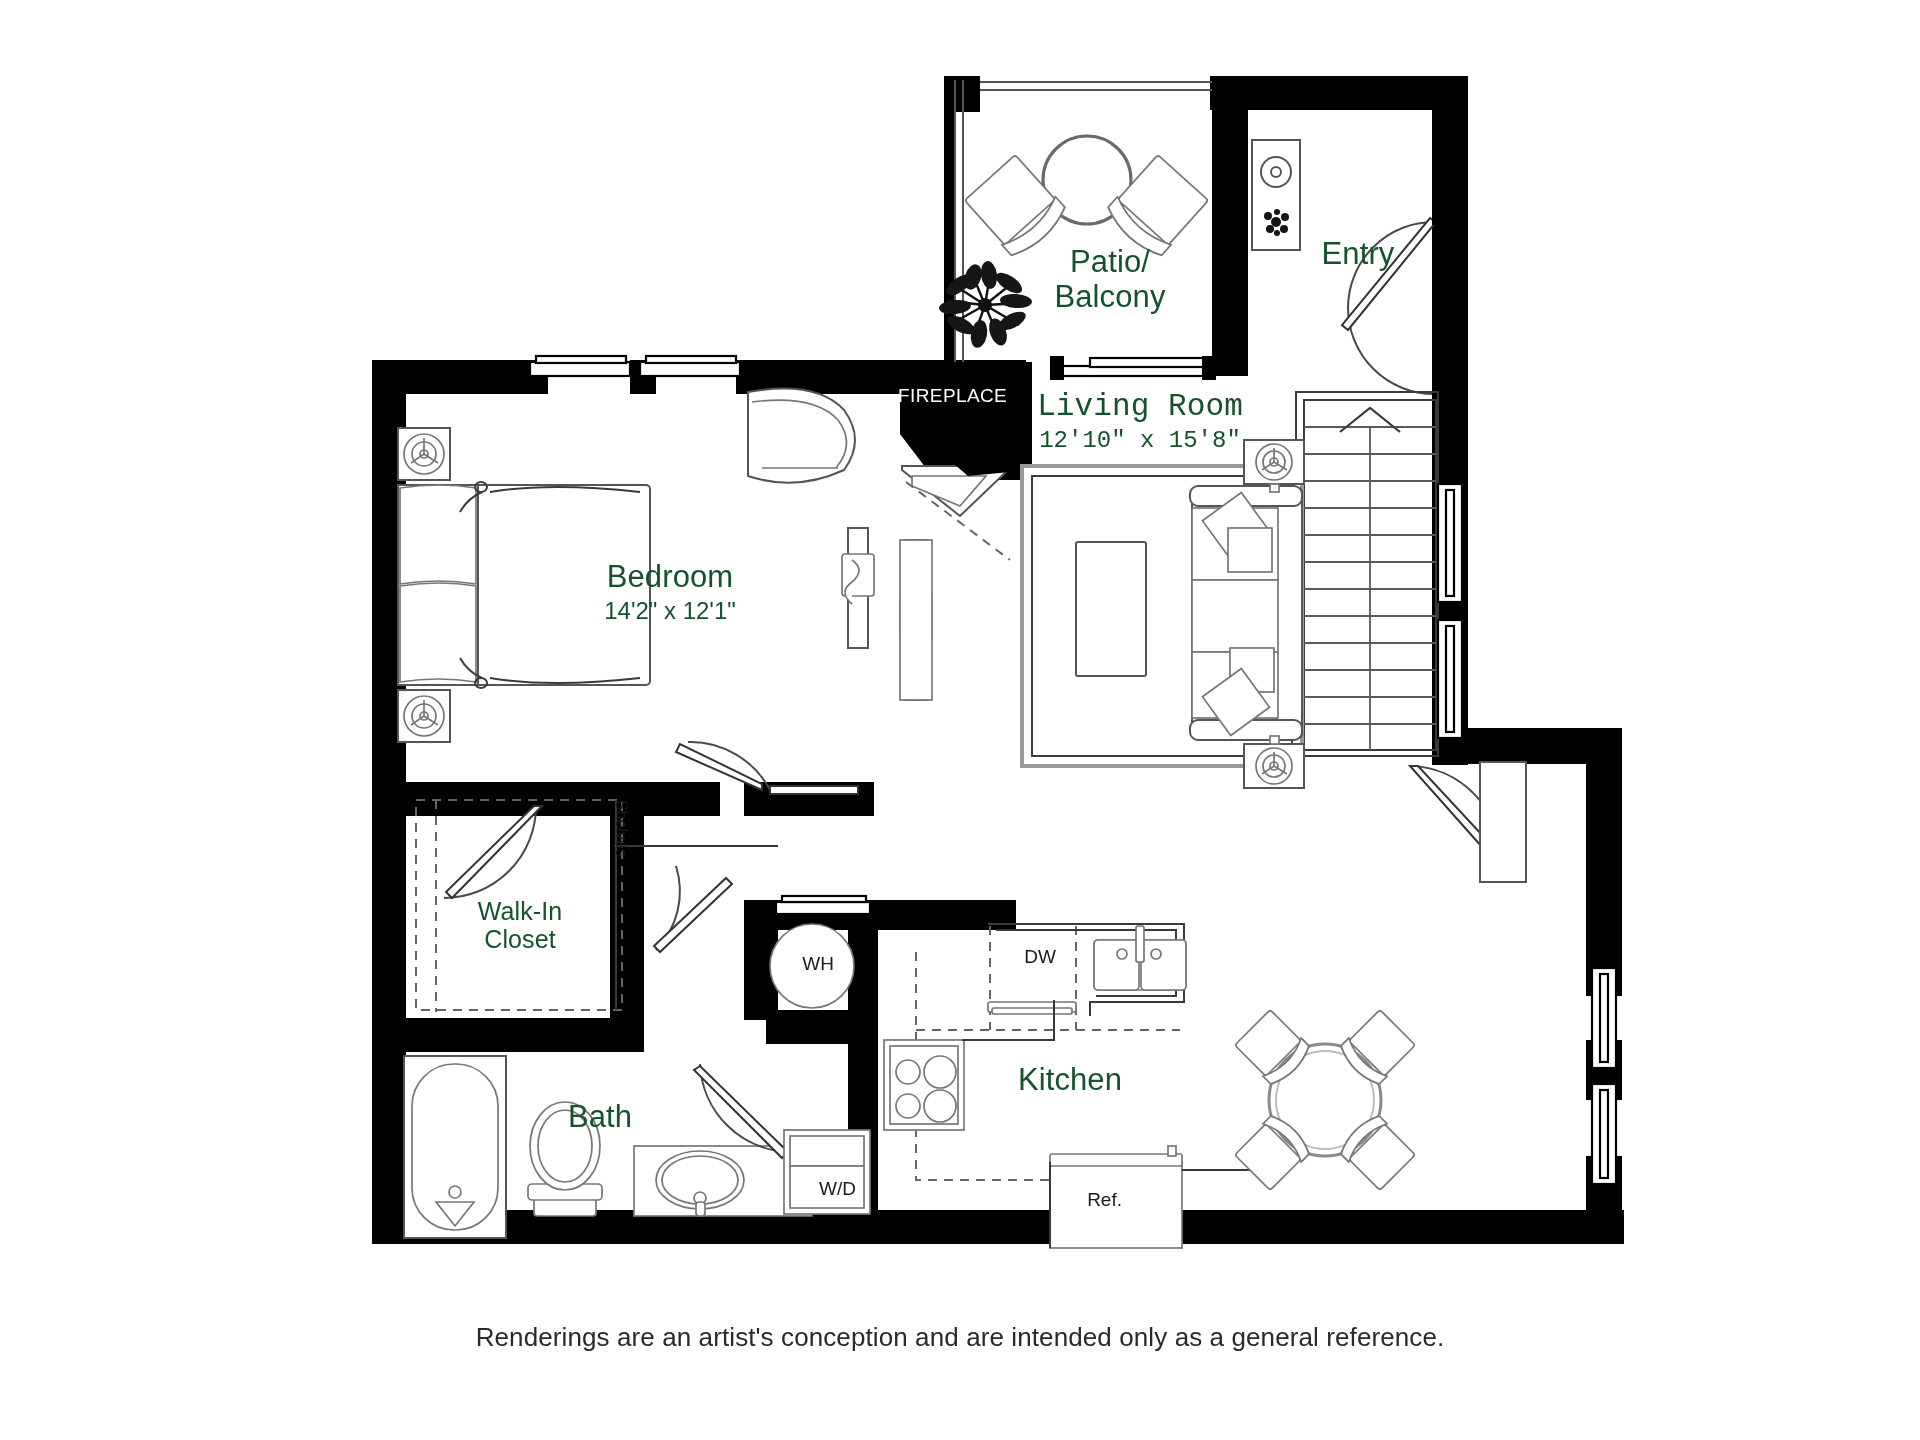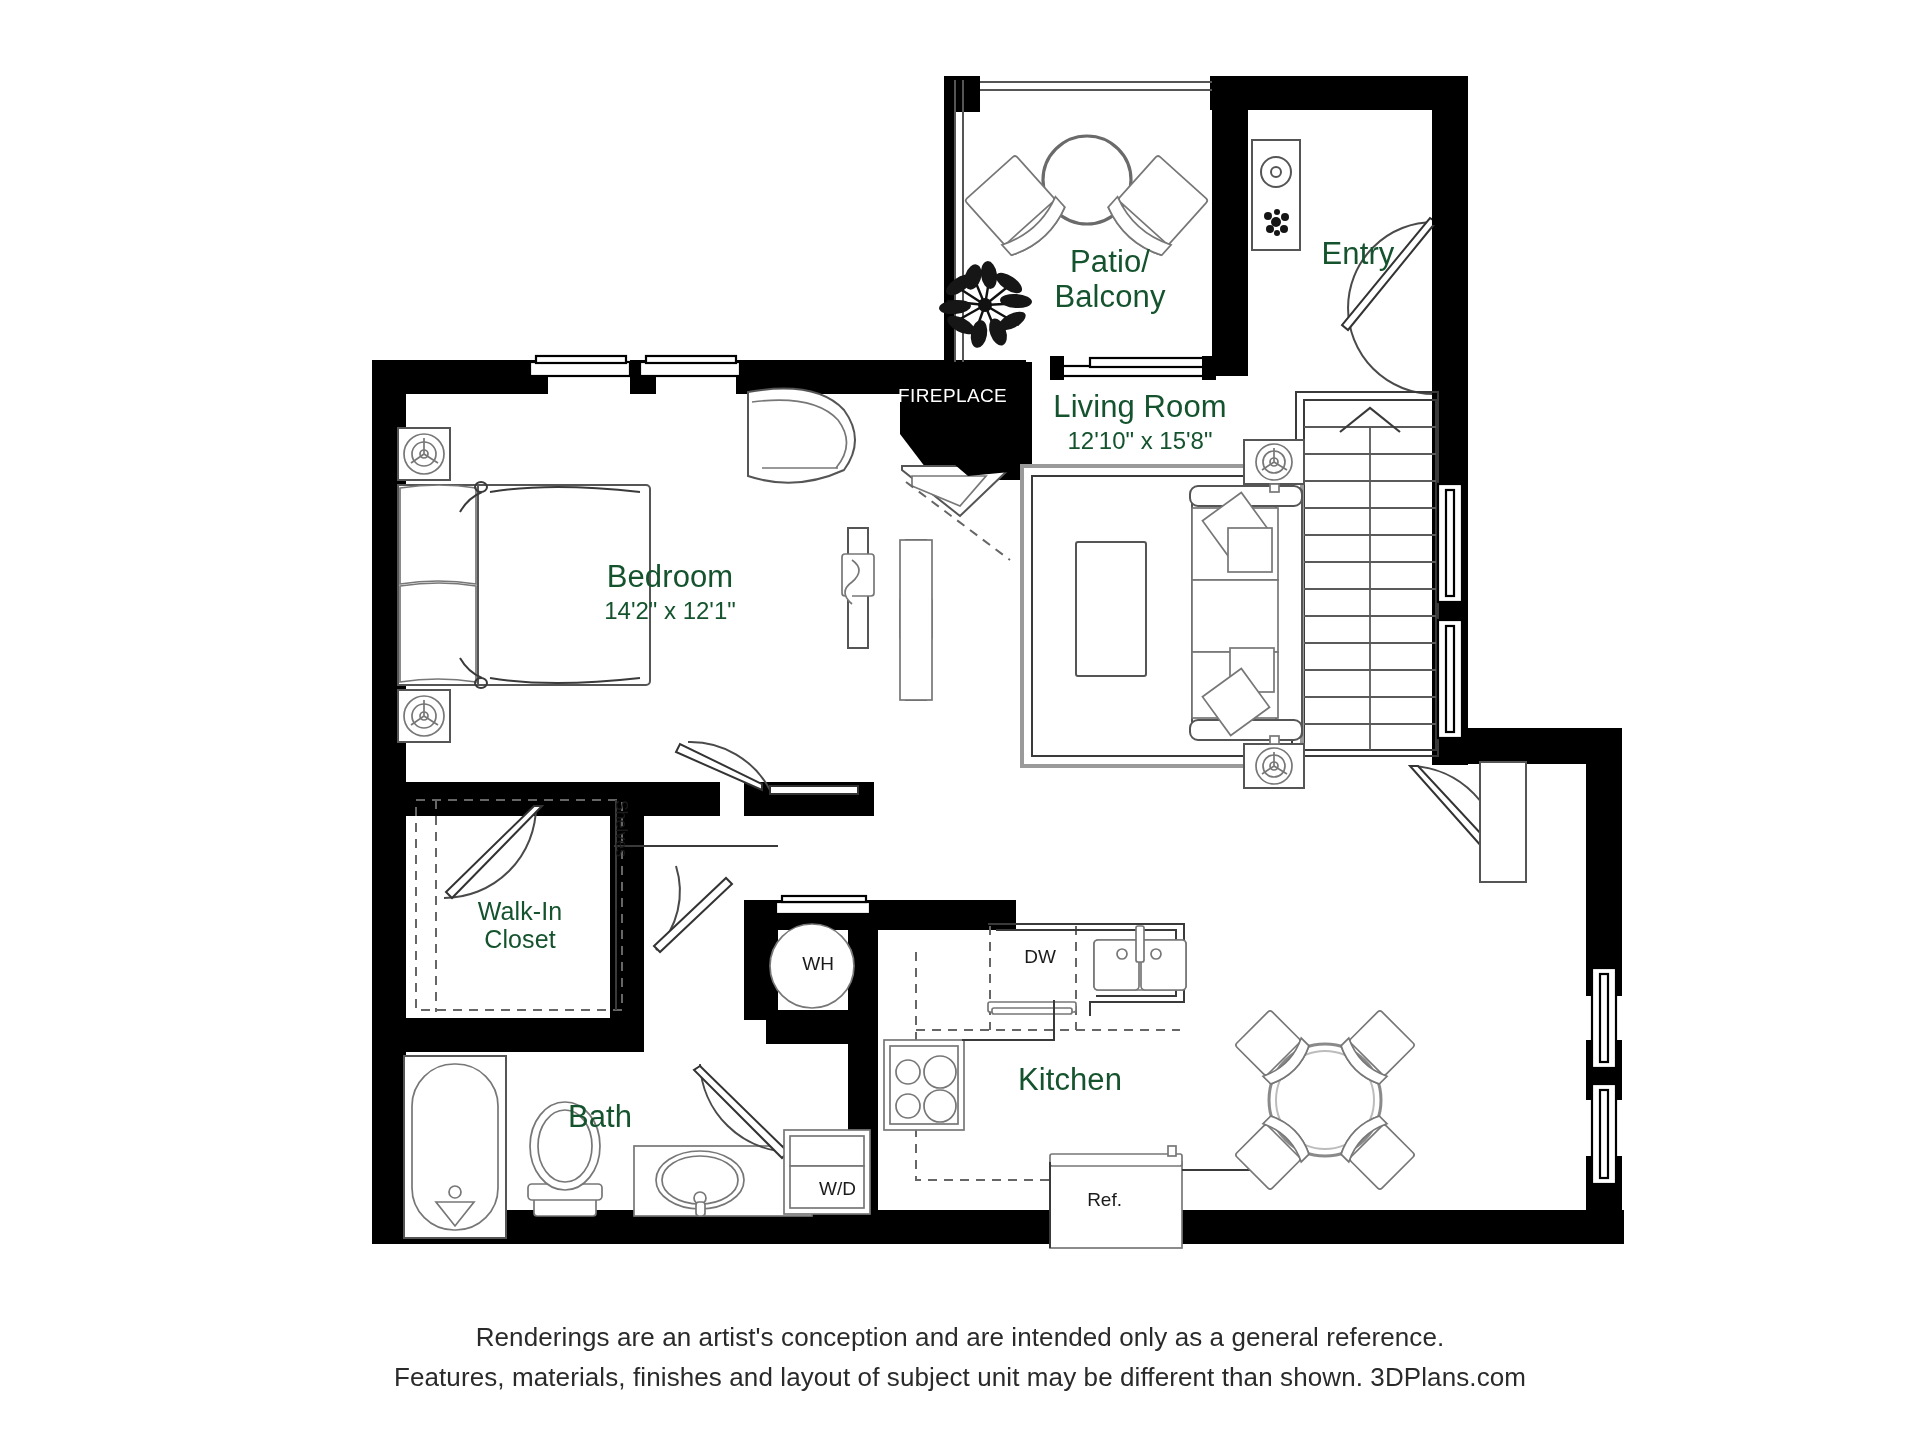--- a/index.html
+++ b/index.html
@@ -516,21 +516,21 @@
 
 <div class="room-label" style="left:1020px; top:245px; width:180px;">
   <span class="nm">Patio/</span>
   <span class="nm">Balcony</span>
 </div>
 
 <div class="room-label" style="left:1288px; top:237px; width:140px;">
   <span class="nm">Entry</span>
 </div>
 
-<div class="room-label" style="left:1000px; top:390px; width:280px;">
+<div class="room-label" style="left:1000px; top:390px; width:280px;font-family:Liberation Mono, monospace;">
   <span class="nm">Living Room</span>
   <span class="dim">12'10" x 15'8"</span>
 </div>
 
 <div class="room-label" style="left:520px; top:560px; width:300px;">
   <span class="nm">Bedroom</span>
   <span class="dim">14'2" x 12'1"</span>
 </div>
 
 
@@ -554,16 +554,15 @@
 <div class="small-label" style="left:790px; top:953px; width:44px;">WH</div>
 
 <div class="small-label" style="left:1010px; top:946px; width:46px;">DW</div>
 
 <div class="small-label" style="left:800px; top:1178px; width:56px;">W/D</div>
 
 <div class="small-label" style="left:1062px; top:1189px; width:60px;">Ref.</div>
 
 <div id="disclaimer">
   <div>Renderings are an artist's conception and are intended only as a general reference.</div>
-  <div>Features, materials, finishes and layout of subject unit may be different than shown. 3DPlans.com</div>
 </div>
 
 </div>
 
 </body></html>

